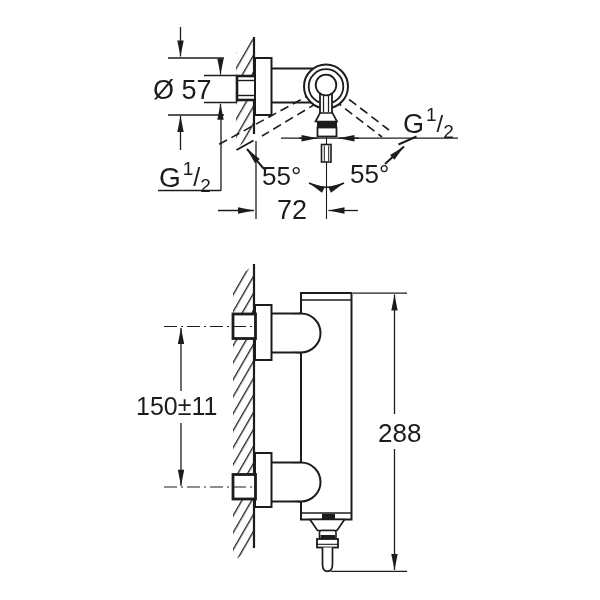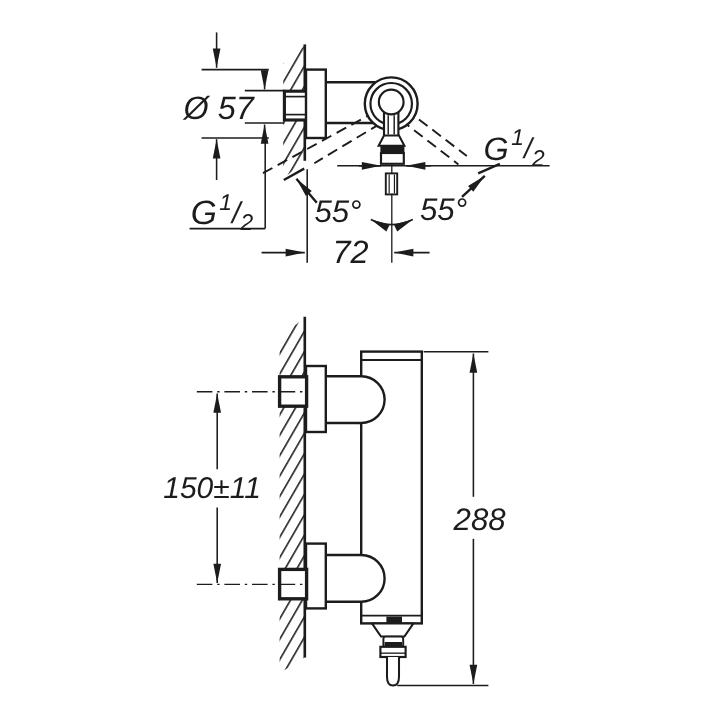--- a/index.html
+++ b/index.html
@@ -1,17 +1,17 @@
 <!DOCTYPE html>
 <html><head>
 <meta charset="utf-8">
 <style>
   html,body{margin:0;padding:0;background:#ffffff;}
   .page{position:relative;width:600px;height:600px;background:#fff;overflow:hidden;
-        font-family:"Liberation Sans", sans-serif;font-style:italic;}
+        font-family:"Liberation Sans", sans-serif;}
   svg{display:block;}
   text{fill:#1c1c1c;font-family:"Liberation Sans", sans-serif;}
 </style>
 </head>
 <body>
 
 <div class="page">
 <svg width="600" height="600" viewBox="0 0 600 600">
   <defs>
     <pattern id="hatch" patternUnits="userSpaceOnUse" width="8.5" height="8.5" patternTransform="rotate(-60)">

